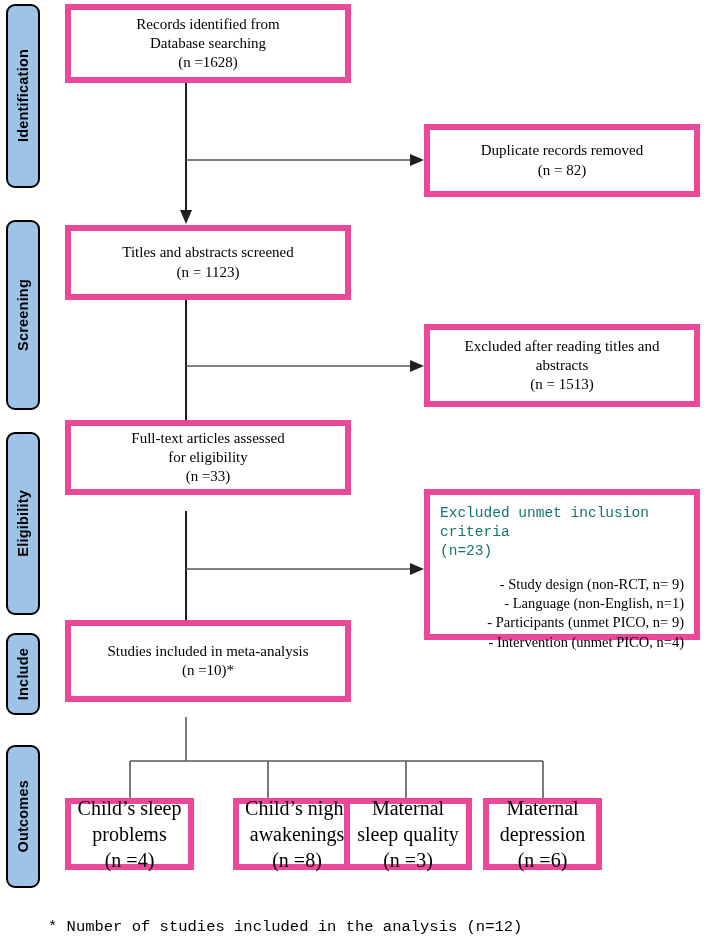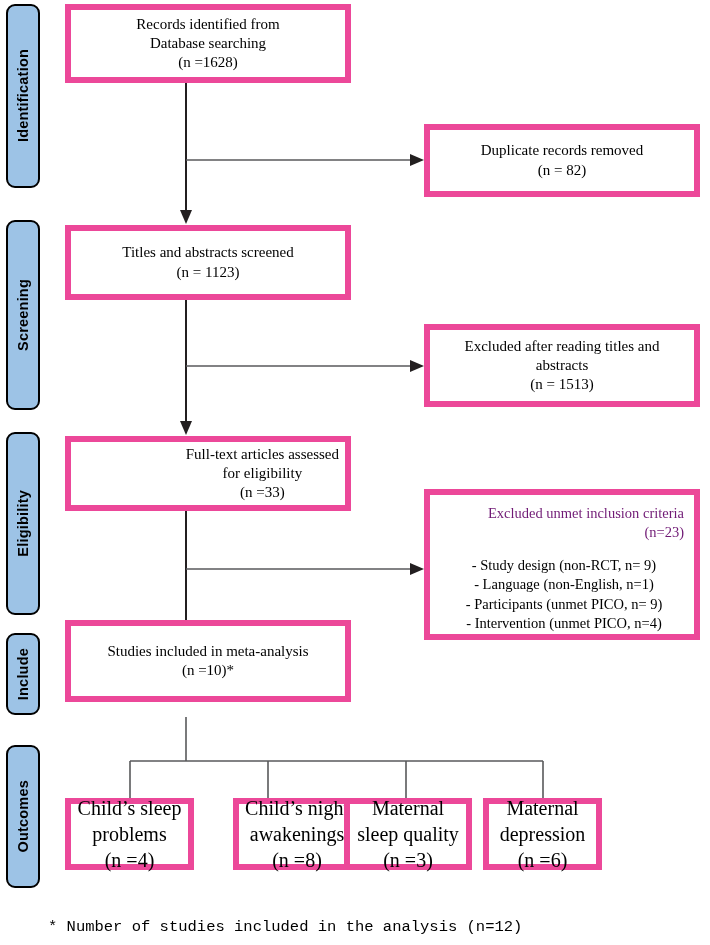--- a/index.html
+++ b/index.html
@@ -65,38 +65,38 @@
     font-size: 20px;
     line-height: 1.3;
   }
 
   
   .flow-box.detail {
     display: block;
     padding: 9px 10px 6px 10px;
   }
   .detail-head {
-    font-family: Liberation Serif, serif;
+    font-family: Liberation Mono, monospace;
     font-size: 14.5px;
     line-height: 1.3;
-    text-align: right;
-    color: #701a75;
+    text-align: left;
+    color: #0f766e;
     white-space: pre-line;
   }
   .detail-list {
     margin: 14px 0 0 4px;
     padding: 0;
     list-style: none;
   }
   .detail-list li {
     font-family: "Liberation Serif", serif;
     font-size: 14.5px;
     line-height: 1.34;
     color: #000000;
-    text-align: center;
+    text-align: right;
     white-space: nowrap;
   }
 
   
   #connectors {
     position: absolute;
     left: 0;
     top: 0;
     width: 710px;
     height: 945px;
@@ -191,21 +191,21 @@
     <span class="flow-box-text">Titles and abstracts screened
 (n = 1123)</span>
   </div>
 
   <div class="flow-box" style="left:424px;top:324px;width:276px;height:83px;">
     <span class="flow-box-text">Excluded after reading titles and
 abstracts
 (n = 1513)</span>
   </div>
 
-  <div class="flow-box" style="left:65px;top:436px;width:286px;height:75px;justify-content:flex-end;">
+  <div class="flow-box" style="left:65px;top:420px;width:286px;height:75px;">
     <span class="flow-box-text">Full-text articles assessed
 for eligibility
 (n =33)</span>
   </div>
 
   <div class="flow-box detail" style="left:424px;top:489px;width:276px;height:151px;">
     <div class="detail-head">Excluded unmet inclusion criteria
 (n=23)</div>
     <ul class="detail-list">
       <li>-  Study design (non-RCT, n= 9)</li>

